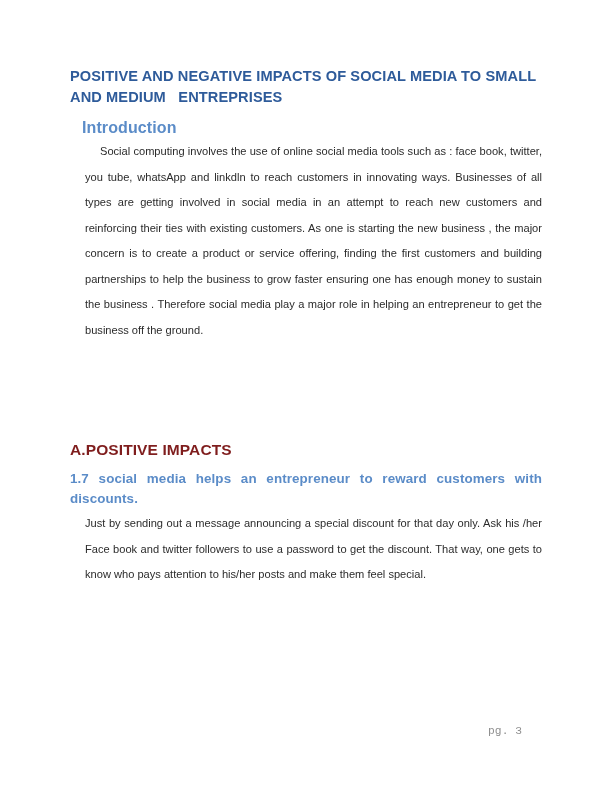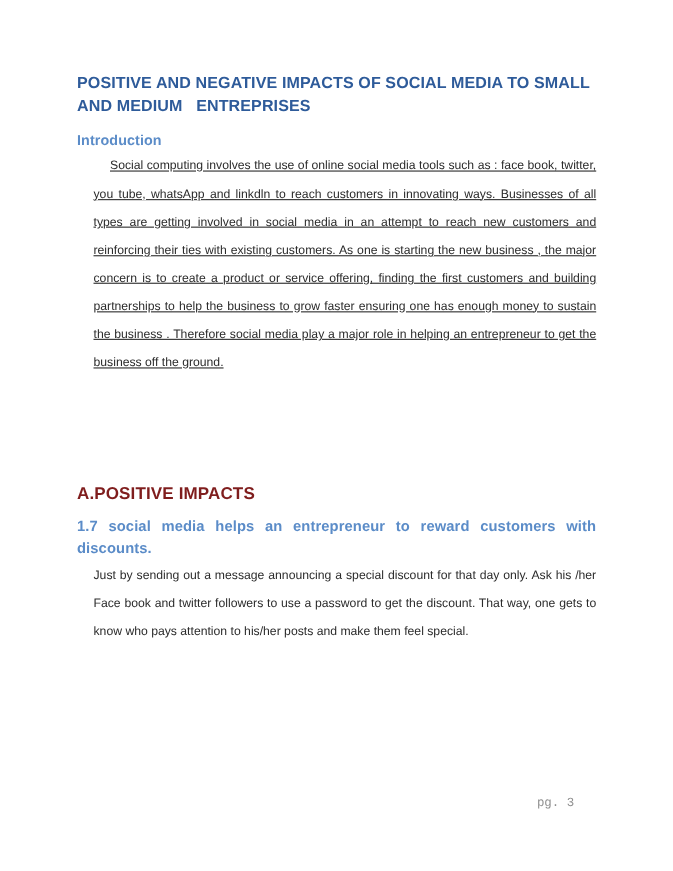--- a/index.html
+++ b/index.html
@@ -30,24 +30,24 @@
     font-weight: bold;
     line-height: 21px;
     letter-spacing: 0.1px;
     margin: 0;
     white-space: pre-wrap;
   }
 
   
   .section-heading {
     color: #5b8cc8;
-    font-size: 13px;
+    font-size: 16px;
     font-weight: bold;
     line-height: 18px;
-    margin: 11px 0 0 0;
+    margin: 11px 0 0 12px;
     letter-spacing: 0.1px;
   }
 
   
   .major-heading {
     color: #7f1d1d;
     font-size: 15.5px;
     font-weight: bold;
     line-height: 21px;
     margin: 0;
@@ -72,21 +72,20 @@
     font-size: 11.1px;
     line-height: 25.5px;
     text-align: justify;
     text-align-last: left;
     margin: 0;
     padding-left: 15px;
     text-indent: 0;
   }
   .body-para.indent-first {
     text-indent: 15px;
-    text-decoration: underline;
   }
   .body-para + .body-para {
     margin-top: 17px;
   }
 
   .para-block { margin-top: 2px; }
 
   
   .gap-large { height: 96px; }
 

